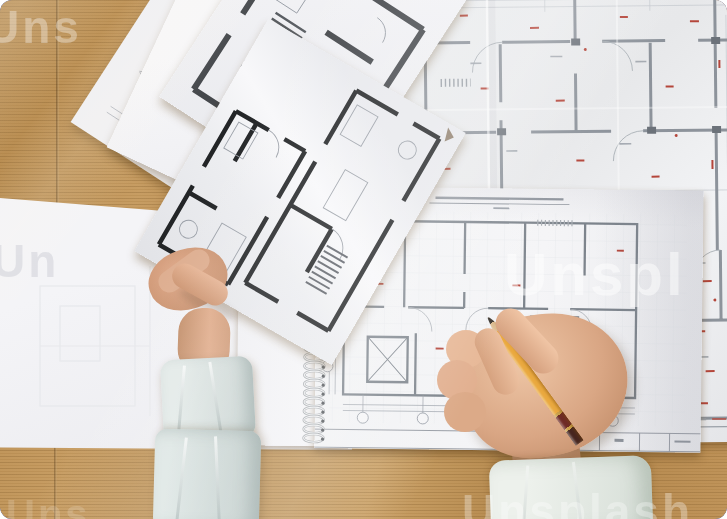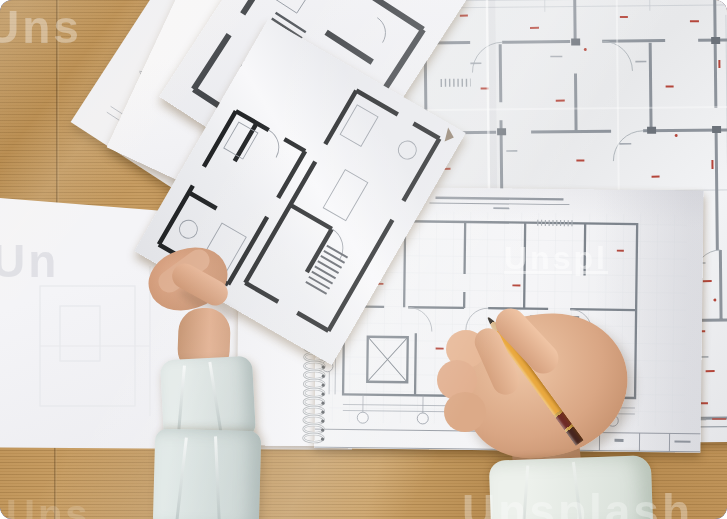--- a/index.html
+++ b/index.html
@@ -86,21 +86,21 @@
 
   
   .light1{left:0;top:0;width:727px;height:519px;
     background:linear-gradient(118deg,transparent 30%,rgba(255,255,255,.16) 42%,rgba(255,255,255,.22) 56%,transparent 68%);pointer-events:none;}
   .light2{left:0;top:0;width:340px;height:300px;
     background:linear-gradient(128deg,rgba(255,248,235,.22) 4%,transparent 22%,rgba(255,248,235,.14) 34%,transparent 48%);pointer-events:none;}
   .vignette{left:0;top:0;width:727px;height:519px;
     background:radial-gradient(125% 125% at 50% 42%,transparent 62%,rgba(70,50,20,.12) 100%);pointer-events:none;}
   .wm{position:absolute;font-weight:bold;letter-spacing:3px;color:#fff;pointer-events:none;}
   .wm1{left:-14px;top:0px;font-size:46px;opacity:.34;}
-  .wm2{left:504px;top:240px;font-size:32px;opacity:.5;text-decoration:underline;}
+  .wm2{left:504px;top:240px;font-size:60px;opacity:.5;}
   .wm3{left:462px;top:484px;font-size:46px;opacity:.32;}
   .wm4{left:6px;top:492px;font-size:40px;opacity:.16;}
   .wm5{left:-8px;top:234px;font-size:46px;color:#cdced6;opacity:.5;}
 </style>
 </head>
 <body>
 
 <div class="photo" title="Overhead photo of an architect's desk: printed floor-plan blueprints on a wooden table, a left hand holding a plan sheet and a right hand drawing on a spiral-bound blueprint pad with a yellow pencil">
 
   <div class="abs wood"></div>

